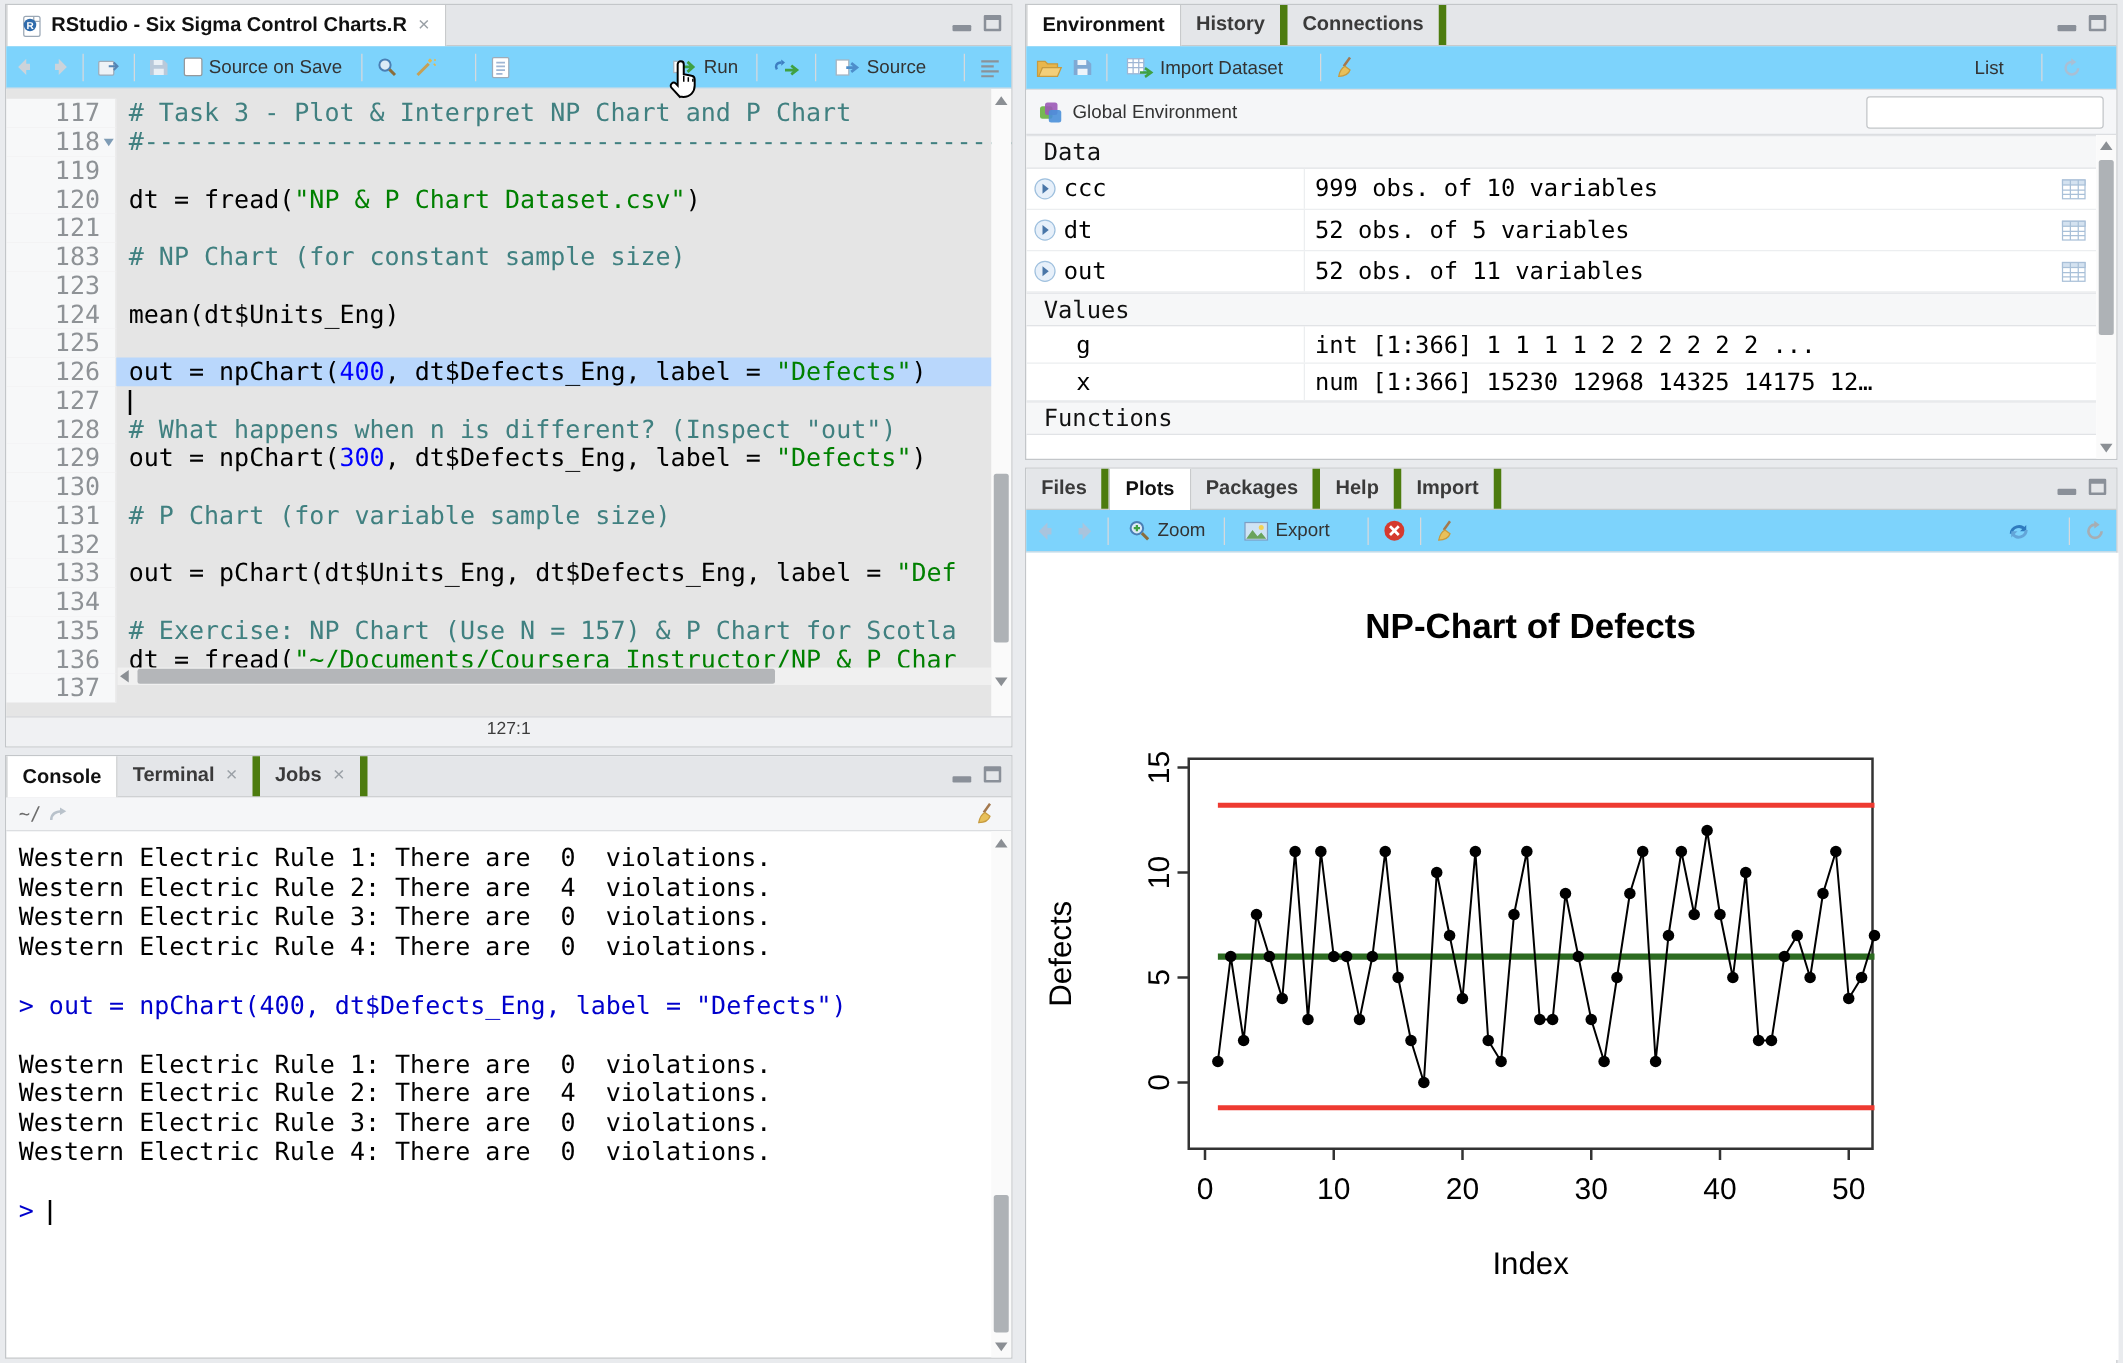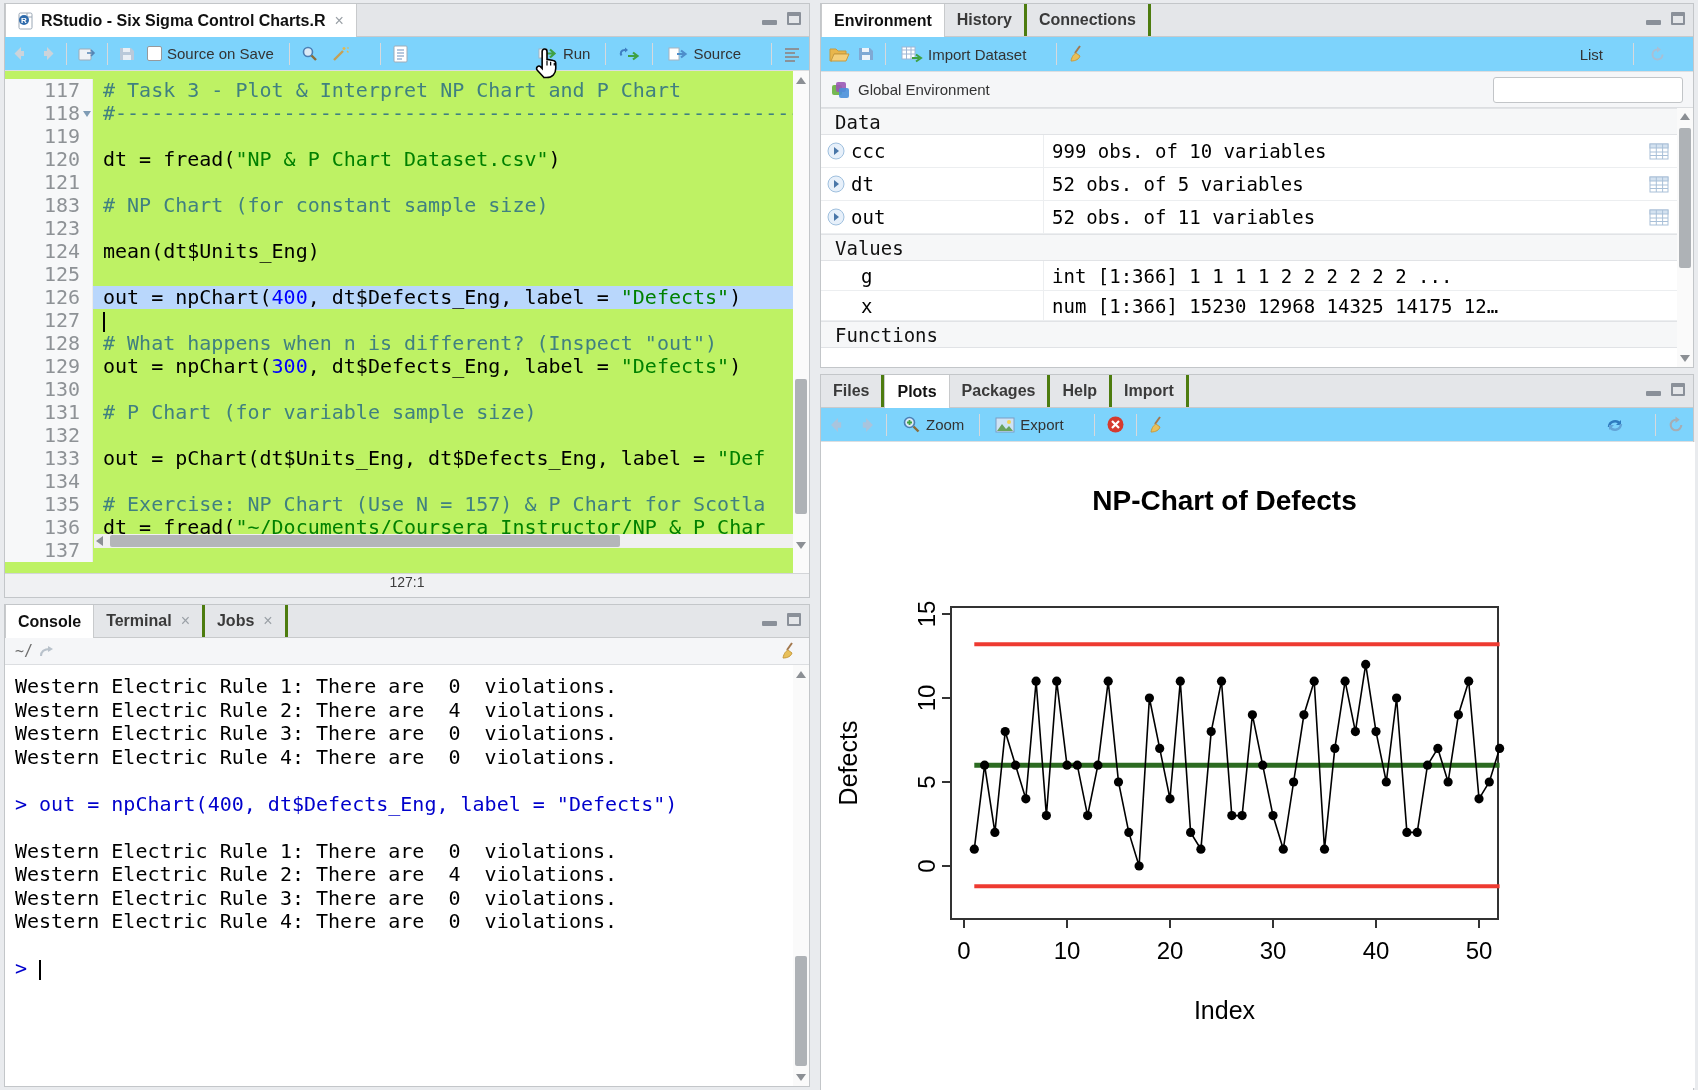--- a/index.html
+++ b/index.html
@@ -1,39 +1,39 @@
 <!DOCTYPE html>
 <html><head>
 <meta charset="utf-8">
 <style>
   * { margin:0; padding:0; box-sizing:border-box; }
   html,body { width:1698px; height:1090px; background:#e9ebee; font-family:"Liberation Sans",sans-serif; overflow:hidden; }
   .pane { position:absolute; background:#fff; border:1px solid #c3c6c9; }
 
   
   .tabbar { position:absolute; left:0; top:0; right:0; height:33px; background:#e4e6e9; border-bottom:1px solid #c8cacc; display:flex; align-items:stretch; }
-  .tab { display:flex; align-items:center; gap:7px; padding:0 12px; font-size:16px; font-weight:700; color:#3a3a3a; border-right:3px solid #4d7c0f; cursor:default; }
+  .tab { display:flex; align-items:center; gap:7px; padding:0 12px; font-size:16px; font-weight:700; color:#3a3a3a; border-right:6px solid #4d7c0f; cursor:default; }
   .tab.active { background:#fff; color:#111; border-right:1px solid #c8cacc; border-left:1px solid #c8cacc; margin-bottom:-1px; }
   .tab .close { font-weight:400; color:#9aa0a6; font-size:16px; margin-left:2px; }
   .winbtns { position:absolute; right:8px; top:8px; display:flex; gap:10px; align-items:center; }
   .minico { width:15px; height:12px; position:relative; }
   .minico::after { content:""; position:absolute; left:0; right:0; bottom:0; height:5px; background:#8a9099; border-radius:1px; }
   .maxico { width:14px; height:13px; border:2px solid #8a9099; border-top:4px solid #8a9099; border-radius:1px; }
 
   
   .toolbar { position:absolute; left:0; right:0; height:34px; background:#7dd3fc; border-bottom:1px solid #dcdee1; display:flex; align-items:center; padding:0 8px; gap:8px; font-size:15px; color:#333; }
   .sep { width:1px; height:22px; background:#d7d9dc; margin:0 3px; }
   .tbtn { display:flex; align-items:center; gap:5px; padding:2px 4px; border-radius:3px; }
   .caret { width:0; height:0; border-left:4px solid transparent; border-right:4px solid transparent; border-top:5px solid #5f6periodic368; border-top-color:#5f6368; margin-left:2px; }
   .spacer { flex:1; }
 
   
   #editor-pane { left:4px; top:3px; width:806px; height:595px; }
   #editor-pane .tabbar .tab.active { font-weight:700; }
-  .code-area { position:absolute; left:0; top:67px; right:0; bottom:24px; overflow:hidden; background:#bef264; }
+  .code-area { position:absolute; left:0; top:67px; right:0; bottom:24px; overflow:hidden; background:#e5e5e5; }
   .code-line { display:flex; height:23px; line-height:23px; font-family:"DejaVu Sans Mono",monospace; font-size:20px; white-space:pre; }
   .gutter { width:88px; flex:0 0 88px; background:#f7f8f9; color:#8e9296; text-align:right; padding-right:12px; position:relative; border-right:1px solid #ececec; }
   .fold { position:absolute; right:1px; top:9px; width:0; height:0; border-left:4px solid transparent; border-right:4px solid transparent; border-top:6px solid #7f9cb5; }
   .ctext { padding-left:10px; flex:1; color:#000; position:relative; }
   .ctext.sel { background:#b9d7fc; }
   .tok-comment { color:#408080; }
   .tok-string { color:#008000; }
   .tok-number { color:#0000ff; }
   .edit-caret { display:inline-block; width:2px; height:20px; background:#000; vertical-align:middle; }
   .statusbar { position:absolute; left:0; right:0; bottom:0; height:24px; background:#f0f1f3; border-top:1px solid #d3d5d8; display:flex; align-items:center; font-size:14px; color:#3c3c3c; padding:0 8px; gap:14px;flex-direction:column; }

